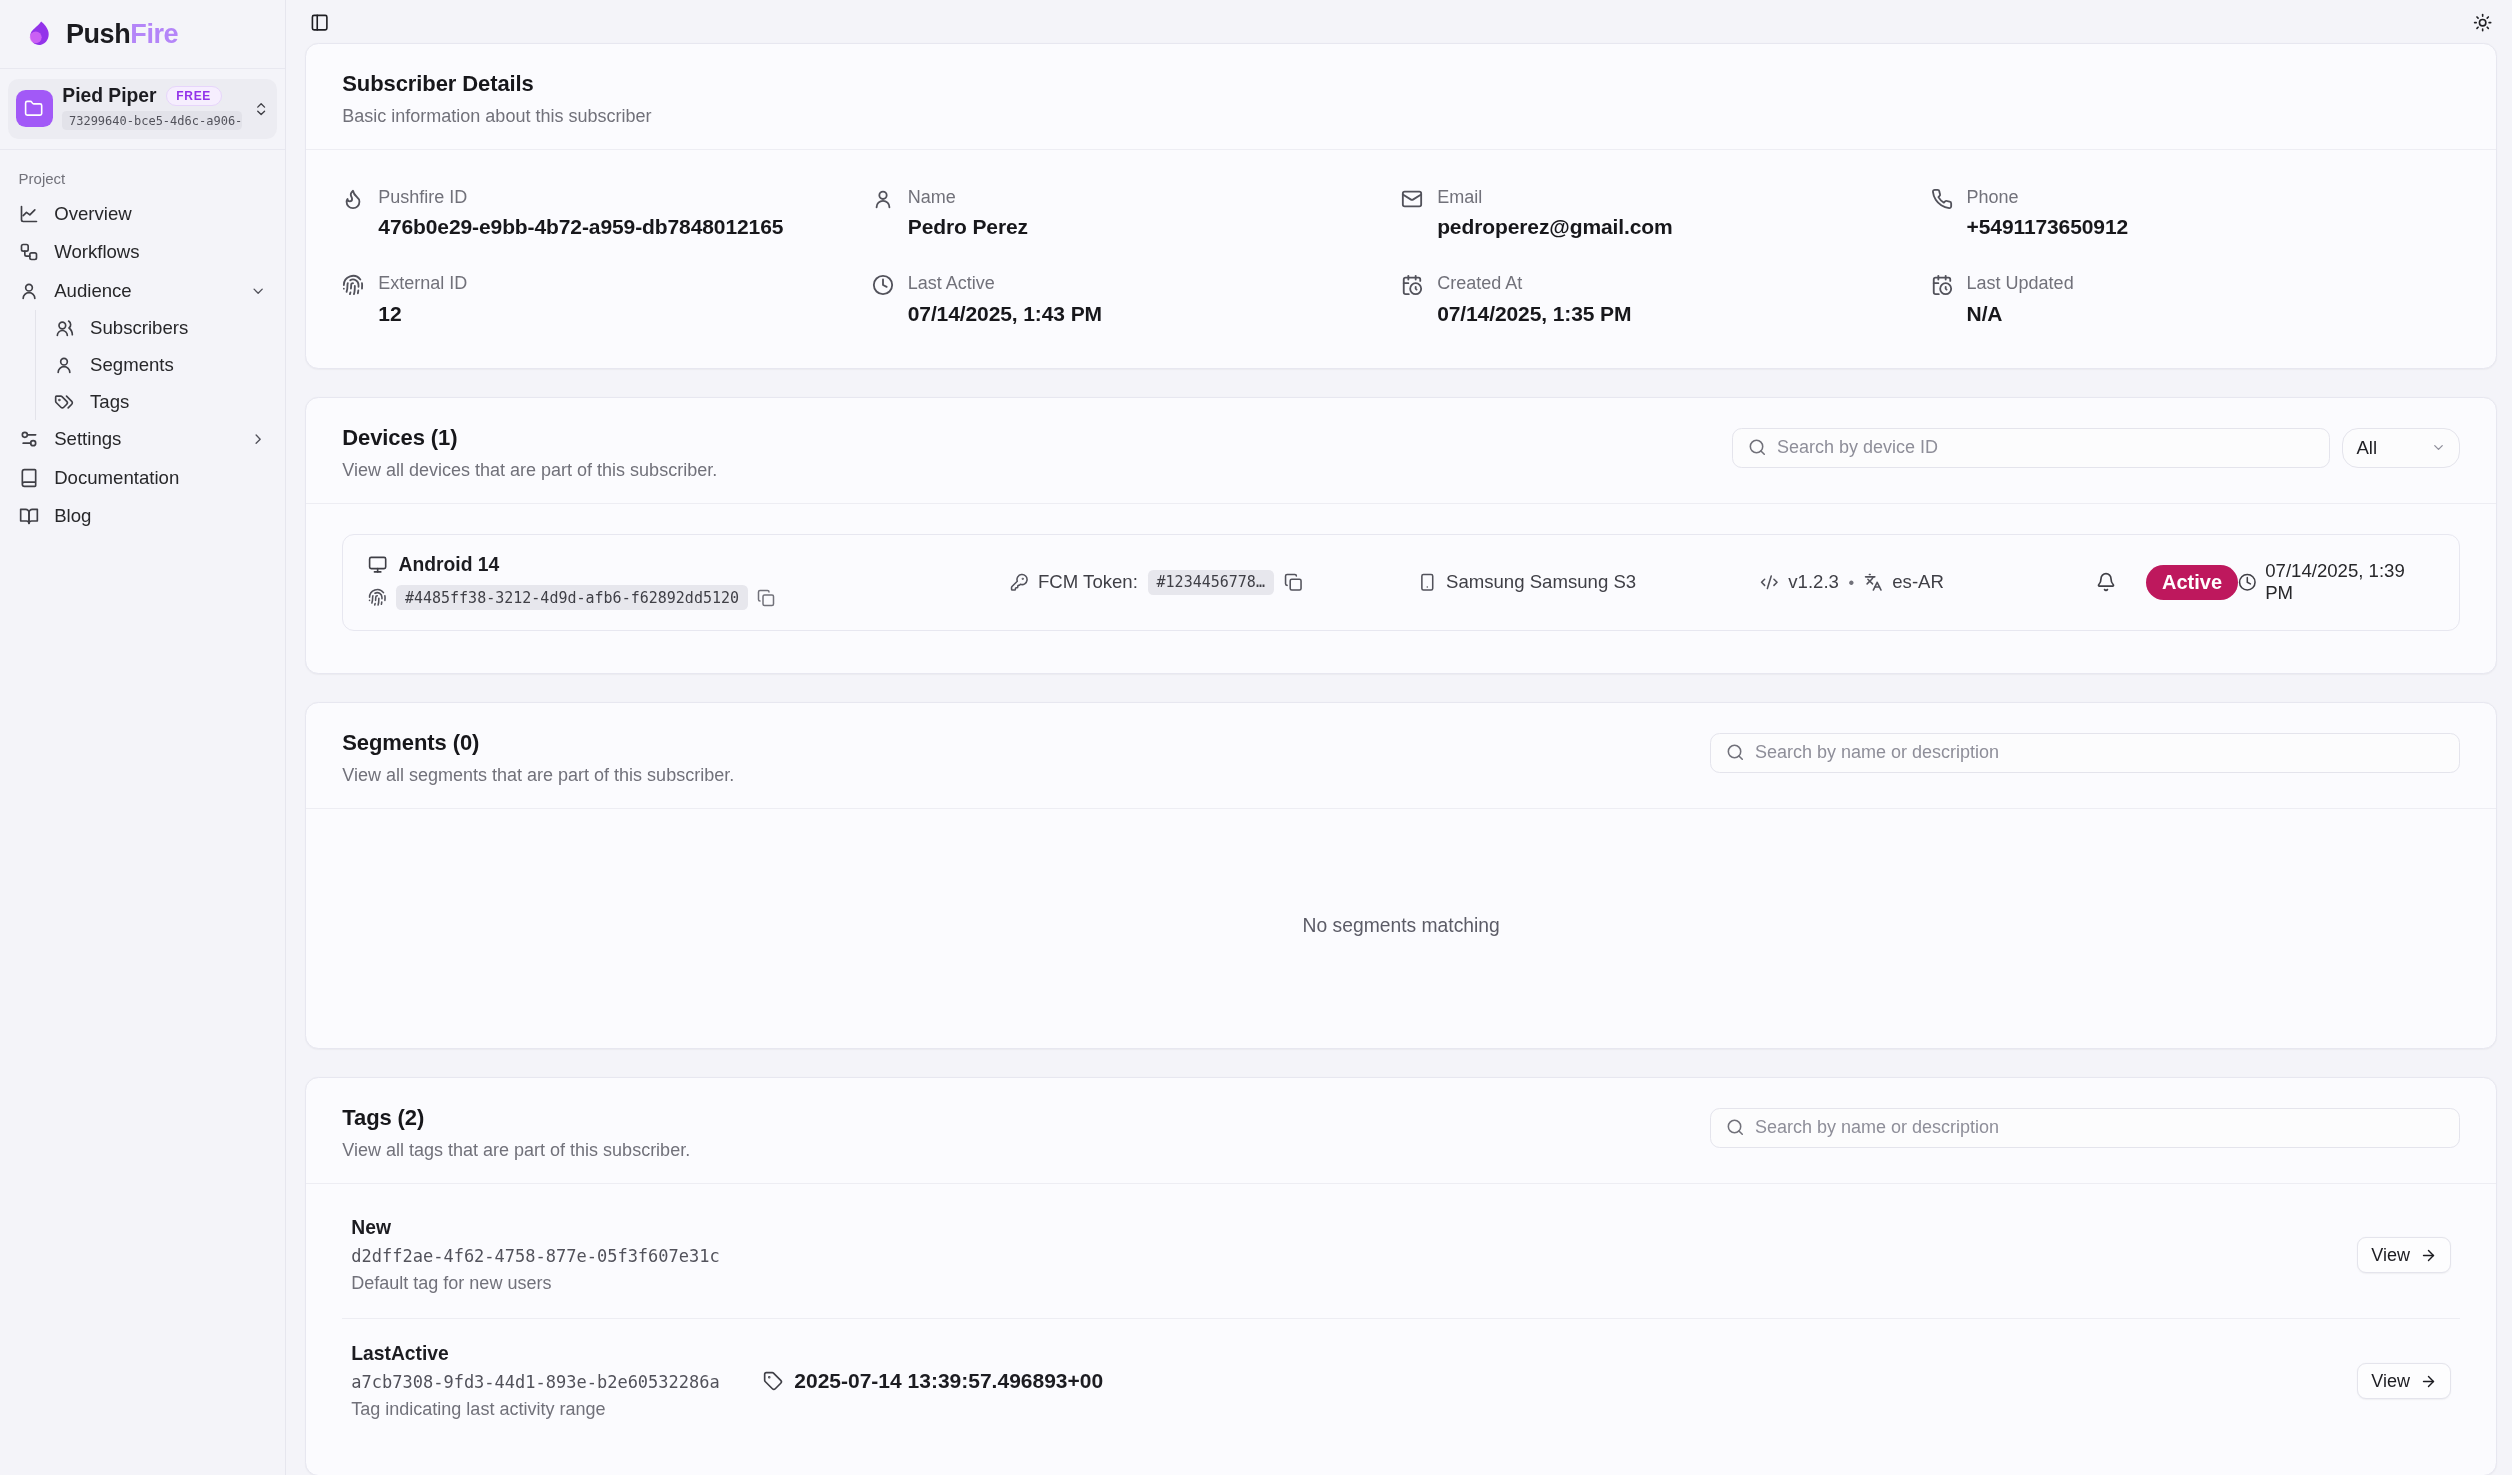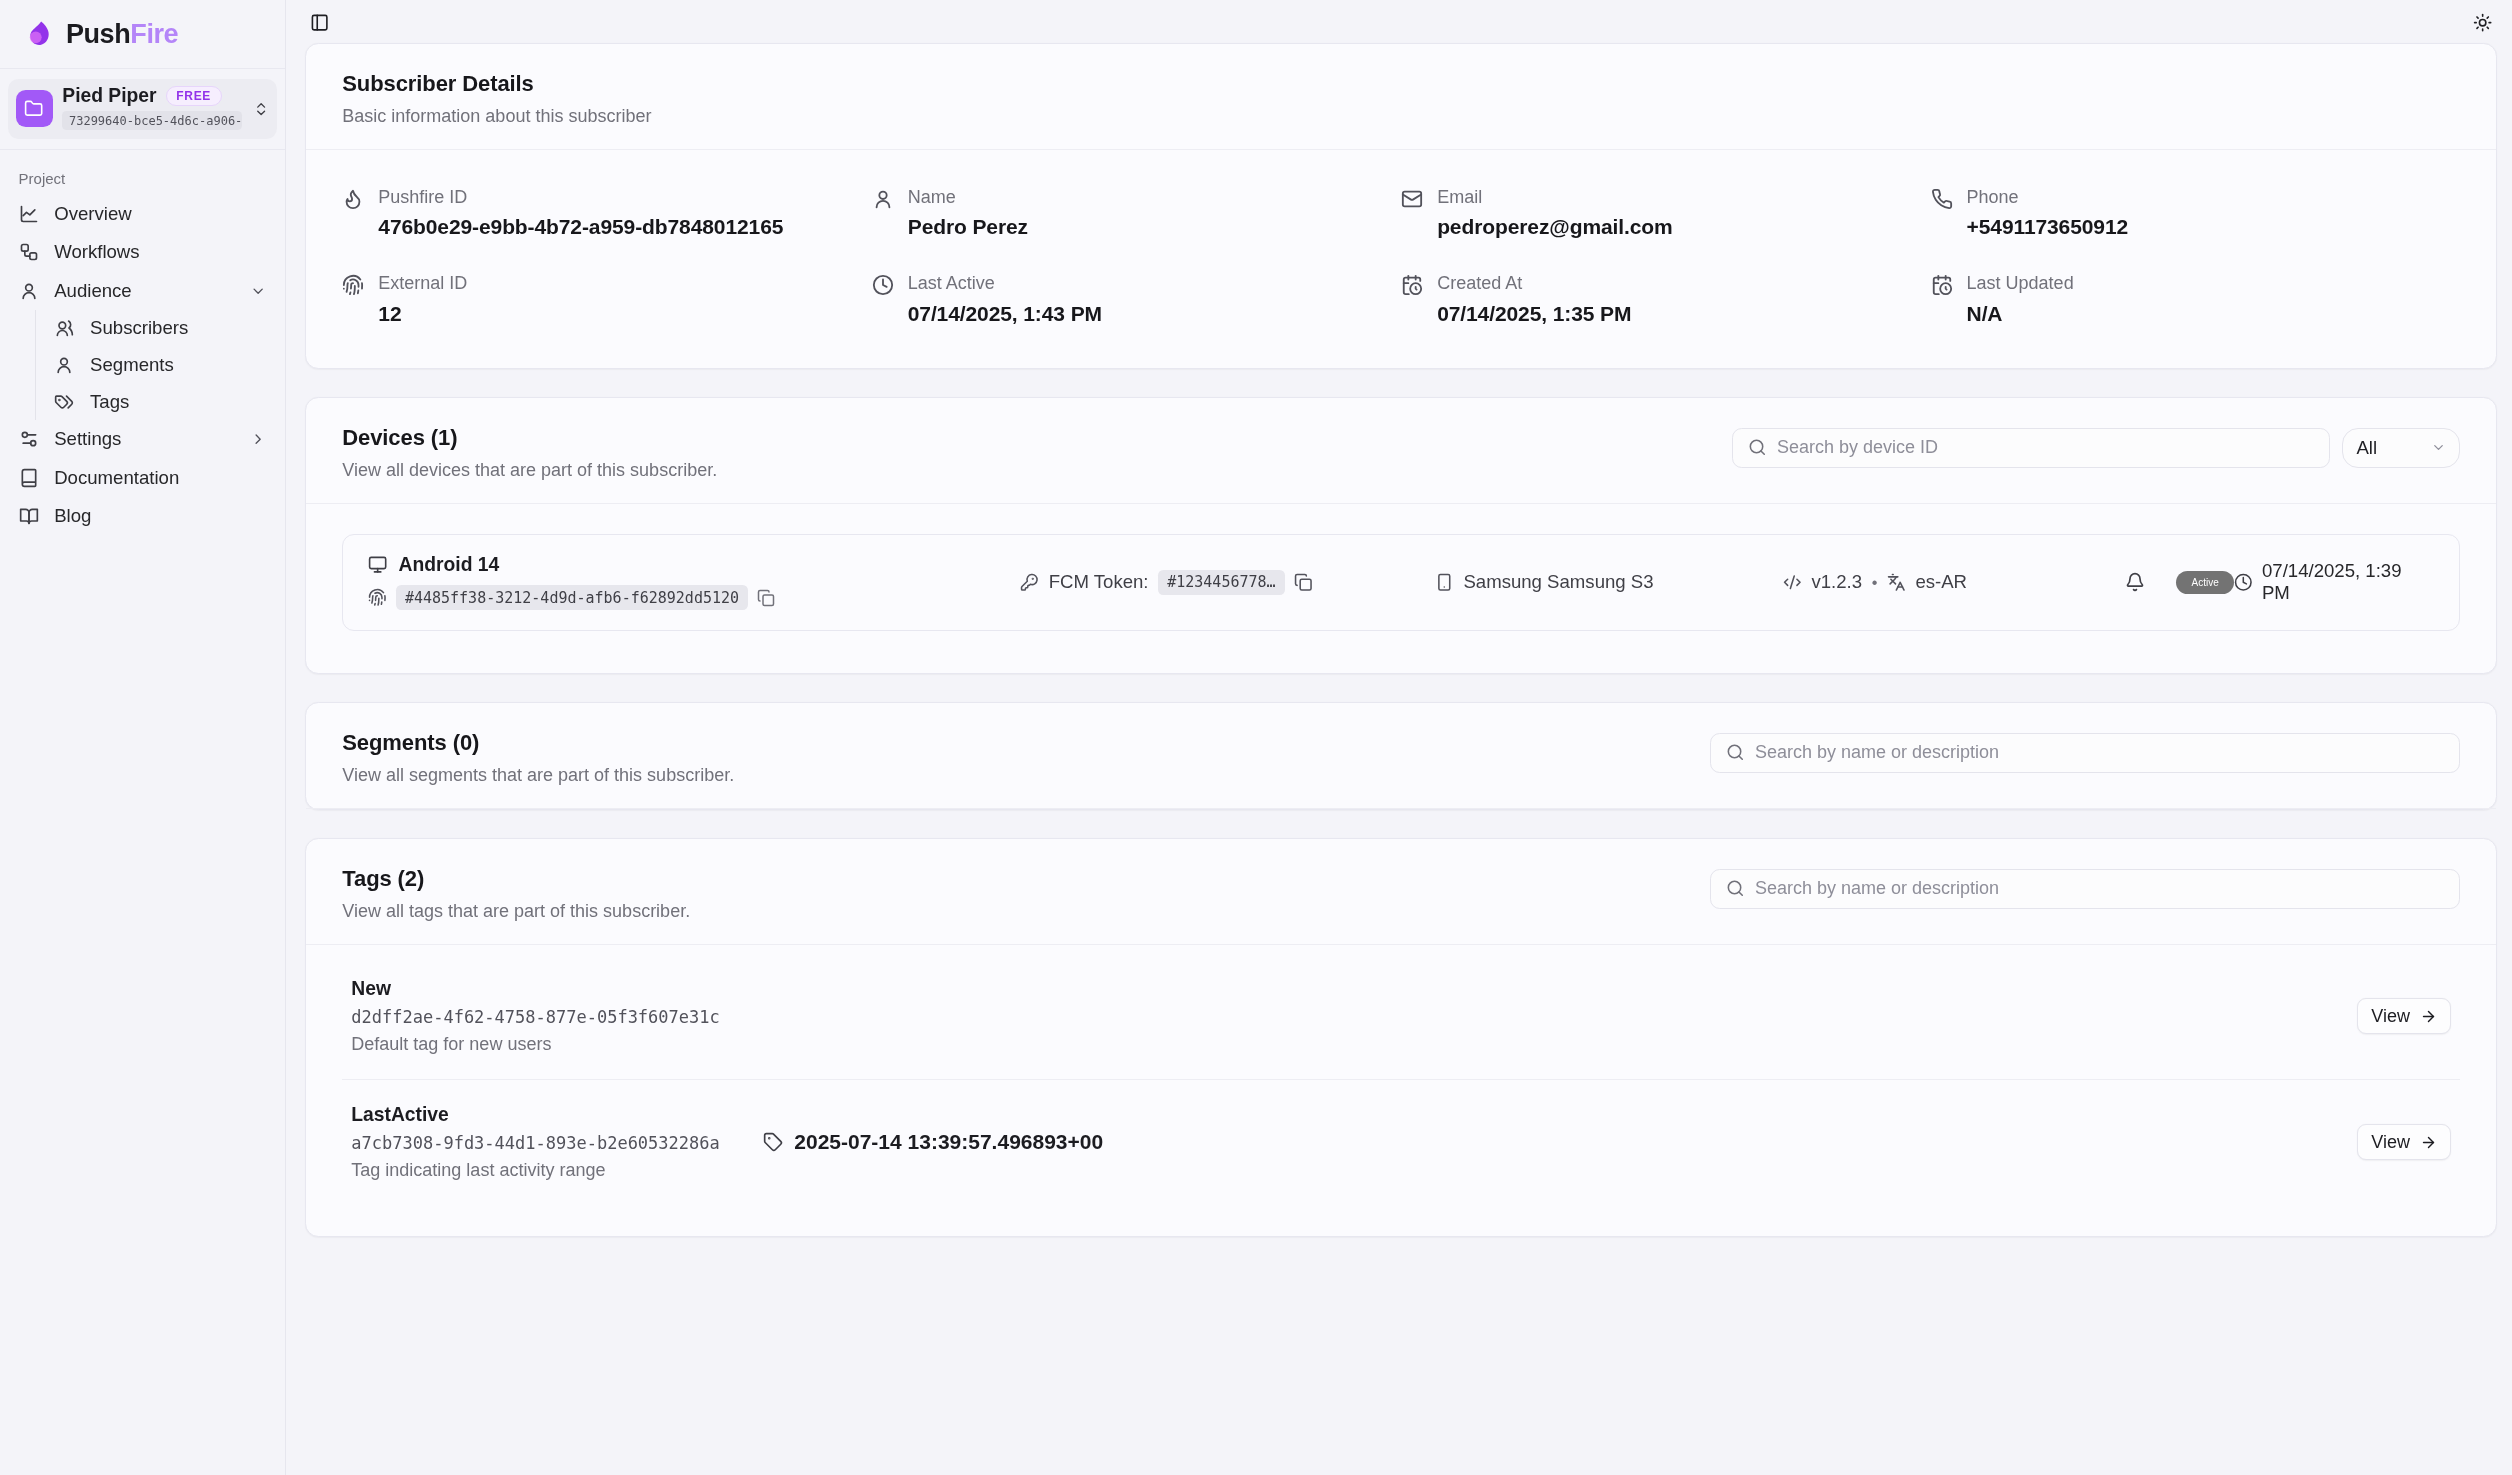--- a/index.html
+++ b/index.html
@@ -93,21 +93,21 @@
   .code-badge { font-size:15px; color:#3f3f46; background:#e7e7ed; border-radius:5.2px; padding:3.7px 9px; white-space:nowrap; }
   .copy-btn { width:18px; height:18px; color:#71717a; cursor:pointer; }
   .dev-col { display:flex; align-items:center; gap:9.7px; font-size:18.6px; color:#3f3f46; }
   .dev-col .ic { width:18.6px; height:18.6px; color:#52525b; }
   .w-fcm { width:416px; }
   .w-model { width:349px; }
   .w-ver { width:312px; }
   .dot { color:#71717a; font-size:16.3px; }
   .bell-wrap { width:82px; display:flex; justify-content:center; }
   .bell-wrap .ic { width:20px; height:20px; color:#3f3f46; }
-  .status-pill { background:#737373; color:#fff; font-size:10px; font-weight:400; border-radius:742px; padding:6px 15.6px; }
+  .status-pill { background:#be185d; color:#fff; font-size:20px; font-weight:700; border-radius:742px; padding:6px 15.6px; }
   .dev-time { margin-left:auto; display:flex; align-items:center; gap:9px; font-size:18.6px; color:#27272a; }
   .dev-time .ic { width:18.6px; height:18.6px; color:#3f3f46; }
 
   
   .empty-state { padding:106px 0 111px 0; text-align:center; font-size:19.3px; color:#5b5b66; }
 
   
   .tag-list { padding:9px 36px 31px 36px; }
   .tag-row { display:flex; align-items:center; padding:24px 9px; }
   .tag-row + .tag-row { border-top:0.7px solid #ededf3; }
@@ -581,20 +581,21 @@
                 <svg viewBox="0 0 24 24">
                   <circle cx="11" cy="11" r="8"></circle>
                   <path d="m21 21-4.3-4.3"></path>
                 </svg>
               </span>
             <input type="text" placeholder="Search by name or description" style="">
           </label>
         </div>
       </div>
       <div class="card-div"></div>
+      <div class="empty-state">No segments matching</div>
     </section>
 
     <section class="card">
       <div class="card-head">
         <div>
           <div class="card-title">Tags (2)</div>
           <div class="card-sub">View all tags that are part of this subscriber.</div>
         </div>
         <div class="head-tools">
           <label class="search-box sb-wide">

